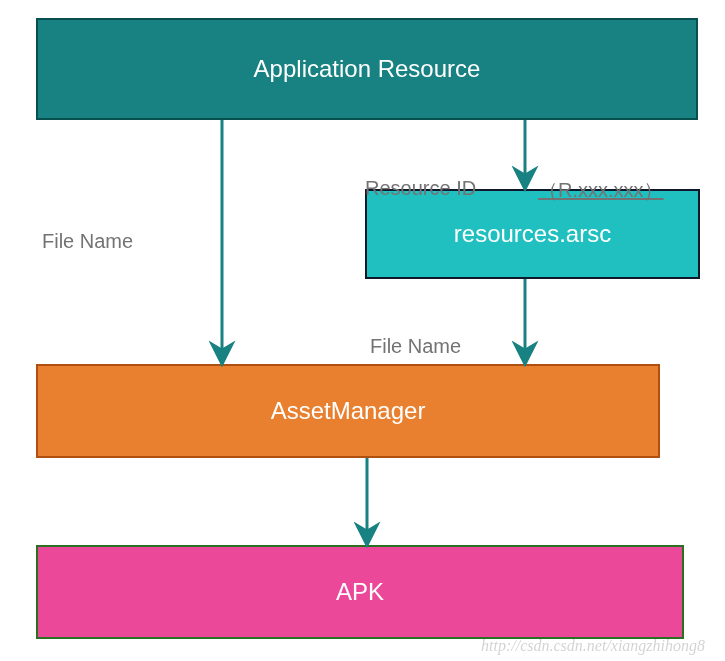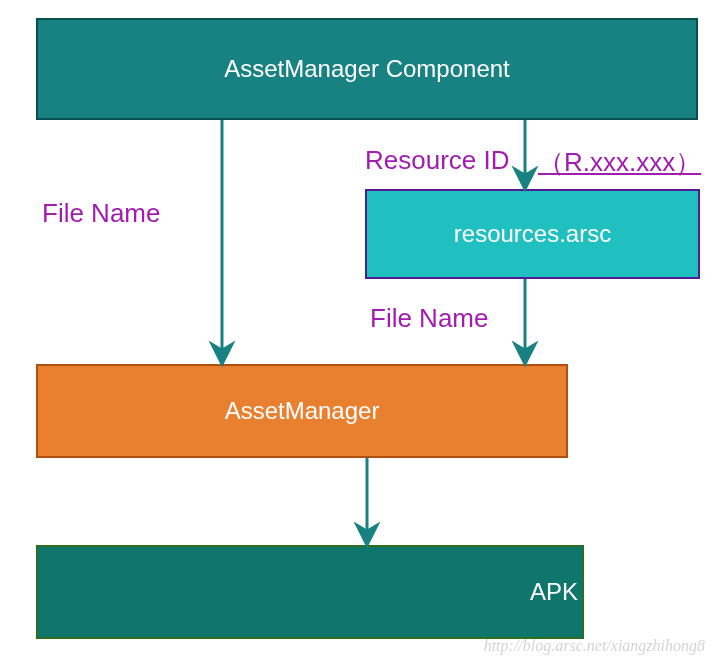--- a/index.html
+++ b/index.html
@@ -30,44 +30,44 @@
     height: 102px;
     background: #188181;
     border: 2px solid #085050;
   }
   .res-box {
     left: 365px;
     top: 189px;
     width: 335px;
     height: 90px;
     background: #20c0c0;
-    border: 2px solid #4c1d95;
+    border: 2px solid #0f172a;
   }
   .asset-box {
     left: 36px;
     top: 364px;
-    width: 532px;
+    width: 624px;
     height: 94px;
     background: #e88030;
     border: 2px solid #b05010;
   }
   .apk-box {
     left: 36px;
     top: 545px;
-    width: 548px;
+    width: 648px;
     height: 94px;
-    background: #0f766e;
+    background: #ec4899;
     border: 2px solid #2a7020;
     line-height: 1.3;
-    align-items: flex-end;
   }
   .label {
     position: absolute;
-    color: #a21caf;
-    font-size: 26px;
+    color: #737373;
+    font-size: 20px;
+    margin-top: 32px;
   }
   .lbl-fn-left {
     left: 42px;
     top: 198px;
   }
   .lbl-resid {
     left: 365px;
     top: 145px;
   }
   .lbl-rxxx {
@@ -93,21 +93,21 @@
     left: 0; top: 0;
     width: 725px;
     height: 661px;
     pointer-events: none;
   }
 </style>
 </head>
 <body>
 
 <div class="box top-box">
-  <span>AssetManager Component</span>
+  <span>Application Resource</span>
 </div>
 
 <div class="box res-box">
   <span>resources.arsc</span>
 </div>
 
 <div class="box asset-box">
   <span>AssetManager</span>
 </div>
 
@@ -127,13 +127,13 @@
     </marker>
   </defs>
   <g id="arrow-group">
       <line x1="222" y1="120" x2="222" y2="362" stroke="#188181" stroke-width="3" marker-end="url(#ah)"></line>
       <line x1="525" y1="120" x2="525" y2="187" stroke="#188181" stroke-width="3" marker-end="url(#ah)"></line>
       <line x1="525" y1="279" x2="525" y2="362" stroke="#188181" stroke-width="3" marker-end="url(#ah)"></line>
       <line x1="367" y1="458" x2="367" y2="543" stroke="#188181" stroke-width="3" marker-end="url(#ah)"></line>
     </g>
 </svg>
 
-<div class="watermark">http://blog.arsc.net/xiangzhihong8</div>
+<div class="watermark">http://csdn.csdn.net/xiangzhihong8</div>
 
 </body></html>

